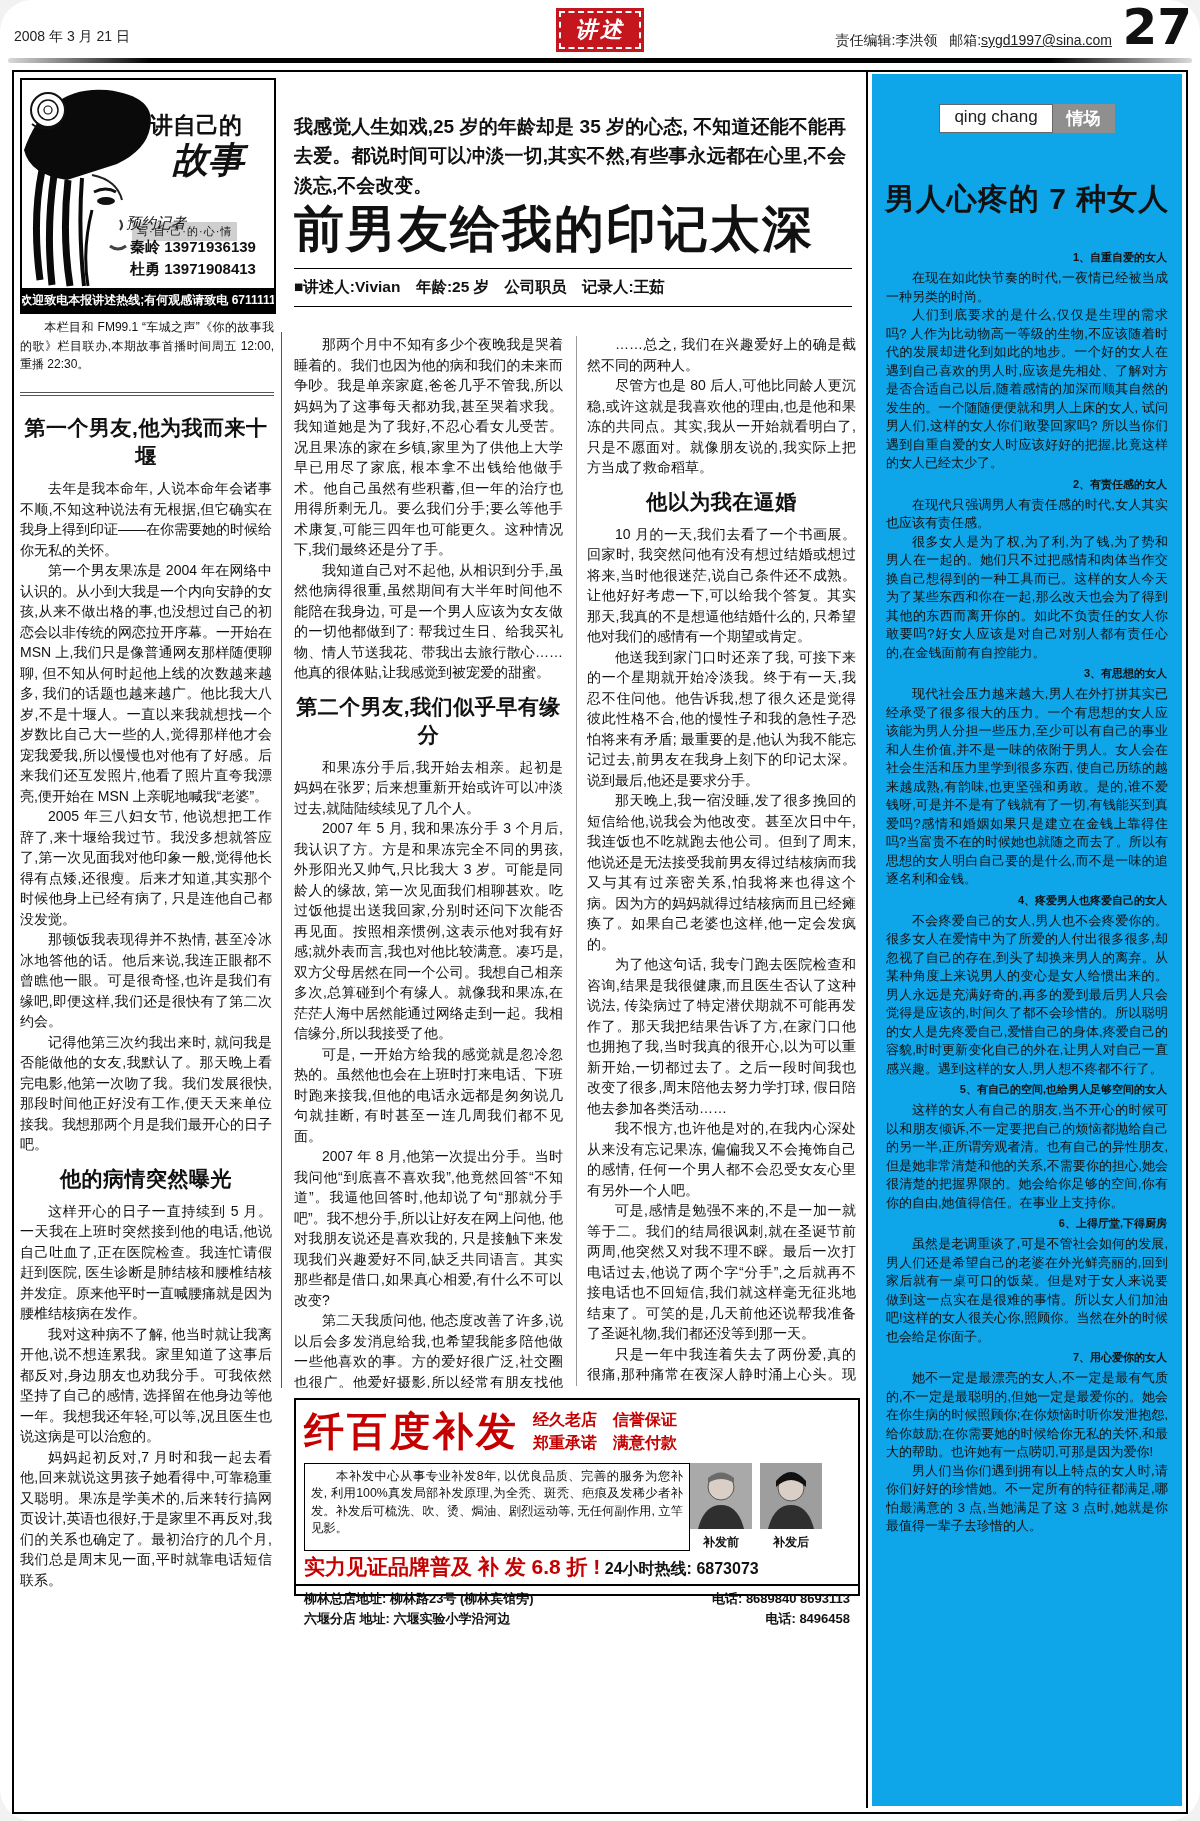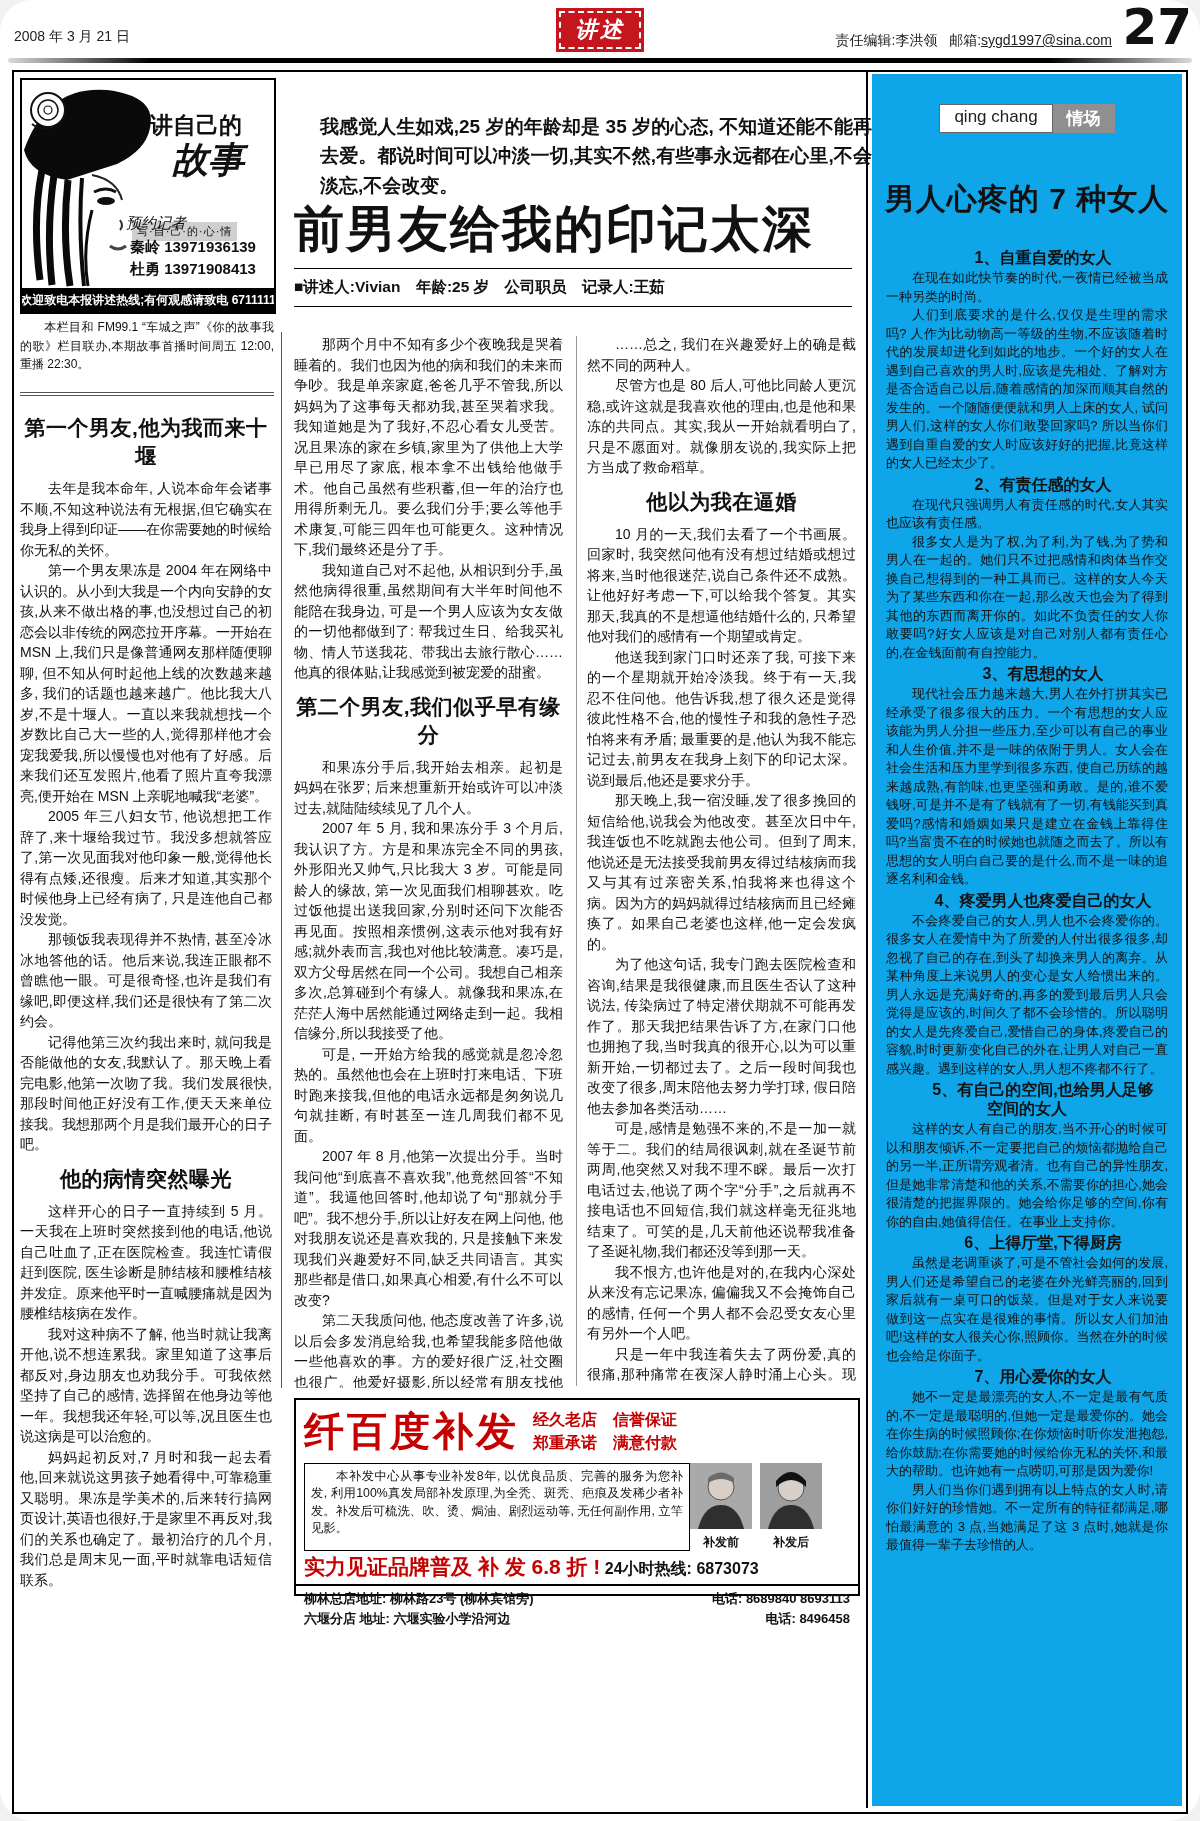--- a/index.html
+++ b/index.html
@@ -33,21 +33,21 @@
   .notice{position:absolute;left:20px;top:318px;width:254px;font-size:12px;line-height:1.55;text-align:justify;
           border-bottom:4px double #555;padding-bottom:18px;}
   .notice .ind{display:inline-block;width:2em;}
   
   .col1{position:absolute;left:20px;top:404px;width:252px;height:1186px;overflow:hidden;}
   .vrule-a{position:absolute;left:281px;top:332px;width:1px;height:1056px;background:#555;}
   .vrule-b{position:absolute;left:576px;top:336px;width:1px;height:1050px;background:#999;}
   .para{font-size:14px;line-height:20.5px;text-align:justify;text-indent:2em;}
   .sub-head{font-size:21px;font-weight:900;text-align:center;margin:10px 0 8px;text-indent:0;letter-spacing:0.5px;}
   
-  .lead{position:absolute;left:294px;top:112px;width:552px;font-size:19px;font-weight:bold;line-height:1.55;text-align:justify;margin-left:26px;}
+  .lead{position:absolute;left:294px;top:112px;width:552px;font-size:19px;font-weight:bold;line-height:1.55;text-align:justify;}
   .headline{position:absolute;left:294px;top:196px;width:562px;font-size:50px;font-weight:900;letter-spacing:2px;white-space:nowrap;
             font-family:"Liberation Serif",serif;}
   .byline{position:absolute;left:294px;top:268px;width:558px;border-top:1px solid #000;border-bottom:1px solid #000;
           padding:8px 0;font-size:15.5px;font-weight:bold;}
   .cols{position:absolute;left:294px;top:334px;width:562px;height:1054px;display:flex;gap:24px;overflow:hidden;}
   .cols .col{width:269px;height:100%;overflow:hidden;}
   
   .ad{position:absolute;left:294px;top:1398px;width:562px;height:194px;border:2px solid #000;background:#fff;}
   .ad .row1{display:flex;align-items:center;padding:4px 8px 0;}
   .ad .brand{color:#c40000;font-size:40px;font-weight:900;letter-spacing:3px;white-space:nowrap;}
@@ -65,21 +65,21 @@
   .ad .addr .row{display:flex;justify-content:space-between;}
   
   .sb-rule{position:absolute;left:866px;top:72px;width:2px;height:1736px;background:#000;}
   .sidebar{position:absolute;left:872px;top:74px;width:310px;height:1732px;background:#0ea5e9;overflow:hidden;}
   .sb-tags{display:flex;justify-content:center;gap:0;margin-top:30px;}
   .sb-tag-py{background:#fff;border:1px solid #666;font-size:17px;padding:2px 14px;color:#222;}
   .sb-tag-cn{background:#8f8f8f;color:#fff;font-weight:bold;font-size:17px;padding:3px 14px;}
   .sb-title{margin-top:46px;text-align:center;font-size:30px;font-weight:900;letter-spacing:1px;}
   .sb-body{margin:26px 14px 0;height:1540px;overflow:hidden;}
   .sb-body .para{font-size:13px;line-height:18.5px;}
-  .sb-body .sb-head{font-size:16px;font-weight:900;text-indent:2em;margin:2px 8px;line-height:19px;text-align:center;}
+  .sb-body .sb-head{font-size:11px;font-weight:900;text-indent:2em;margin:2px 1px;line-height:19px;text-align:right;}
 </style>
 </head>
 <body>
 
 <div class="page">
 
   <div class="hdr-date">2008 年 3 月 21 日</div>
   <div class="hdr-badge">
     <div class="inner">讲述</div>
   </div>
@@ -150,22 +150,22 @@
         <div class="para">第二天我质问他, 他态度改善了许多,说以后会多发消息给我,也希望我能多陪他做一些他喜欢的事。方的爱好很广泛,社交圈也很广。他爱好摄影,所以经常有朋友找他帮忙;我是平凡上班族,单位和家两点一线, 总希望男友能多陪自己, 但他却总是很忙。方还喜欢运动,可/我没条件陪他去球场,只是陪着无聊地看他打球。我没什么特别爱好,空闲时就看看书和碟;可他喜欢假日里拿着相机出入各种展览馆、创意园区、特色建筑</div>
       </div>
     <div class="col">
         <div class="para">……总之, 我们在兴趣爱好上的确是截然不同的两种人。</div>
         <div class="para">尽管方也是 80 后人,可他比同龄人更沉稳,或许这就是我喜欢他的理由,也是他和果冻的共同点。其实,我从一开始就看明白了,只是不愿面对。就像朋友说的,我实际上把方当成了救命稻草。</div>
         <div class="sub-head">他以为我在逼婚</div>
         <div class="para">10 月的一天,我们去看了一个书画展。回家时, 我突然问他有没有想过结婚或想过将来,当时他很迷茫,说自己条件还不成熟。让他好好考虑一下,可以给我个答复。其实那天,我真的不是想逼他结婚什么的, 只希望他对我们的感情有一个期望或肯定。</div>
         <div class="para">他送我到家门口时还亲了我, 可接下来的一个星期就开始冷淡我。终于有一天,我忍不住问他。他告诉我,想了很久还是觉得彼此性格不合,他的慢性子和我的急性子恐怕将来有矛盾; 最重要的是,他认为我不能忘记过去,前男友在我身上刻下的印记太深。说到最后,他还是要求分手。</div>
         <div class="para">那天晚上,我一宿没睡,发了很多挽回的短信给他,说我会为他改变。甚至次日中午,我连饭也不吃就跑去他公司。但到了周末, 他说还是无法接受我前男友得过结核病而我又与其有过亲密关系,怕我将来也得这个病。因为方的妈妈就得过结核病而且已经瘫痪了。如果自己老婆也这样,他一定会发疯的。</div>
         <div class="para">为了他这句话, 我专门跑去医院检查和咨询,结果是我很健康,而且医生否认了这种说法, 传染病过了特定潜伏期就不可能再发作了。那天我把结果告诉了方,在家门口他也拥抱了我,当时我真的很开心,以为可以重新开始,一切都过去了。之后一段时间我也改变了很多,周末陪他去努力学打球, 假日陪他去参加各类活动……</div>
+        <div class="para">我不恨方,也许他是对的,在我内心深处从来没有忘记果冻, 偏偏我又不会掩饰自己的感情, 任何一个男人都不会忍受女友心里有另外一个人吧。</div>
         <div class="para">可是,感情是勉强不来的,不是一加一就等于二。我们的结局很讽刺,就在圣诞节前两周,他突然又对我不理不睬。最后一次打电话过去,他说了两个字“分手”,之后就再不接电话也不回短信,我们就这样毫无征兆地结束了。可笑的是,几天前他还说帮我准备了圣诞礼物,我们都还没等到那一天。</div>
-        <div class="para">我不恨方,也许他是对的,在我内心深处从来没有忘记果冻, 偏偏我又不会掩饰自己的感情, 任何一个男人都不会忍受女友心里有另外一个人吧。</div>
         <div class="para">只是一年中我连着失去了两份爱,真的很痛,那种痛常在夜深人静时涌上心头。现在的我感觉人生如戏,25 岁的年龄却是 35 岁的心态,不知道还能不能再去爱。都说时间可以冲淡一切,其实不然,有些事永远都在心里,不会淡忘,不会改变。(文中人物为化名)</div>
       </div>
   </div>
 
   <div class="ad">
     <div class="row1">
       <div class="brand">纤百度补发</div>
       <div class="promises">
         <div>经久老店　信誉保证</div>
         <div>郑重承诺　满意付款</div>

